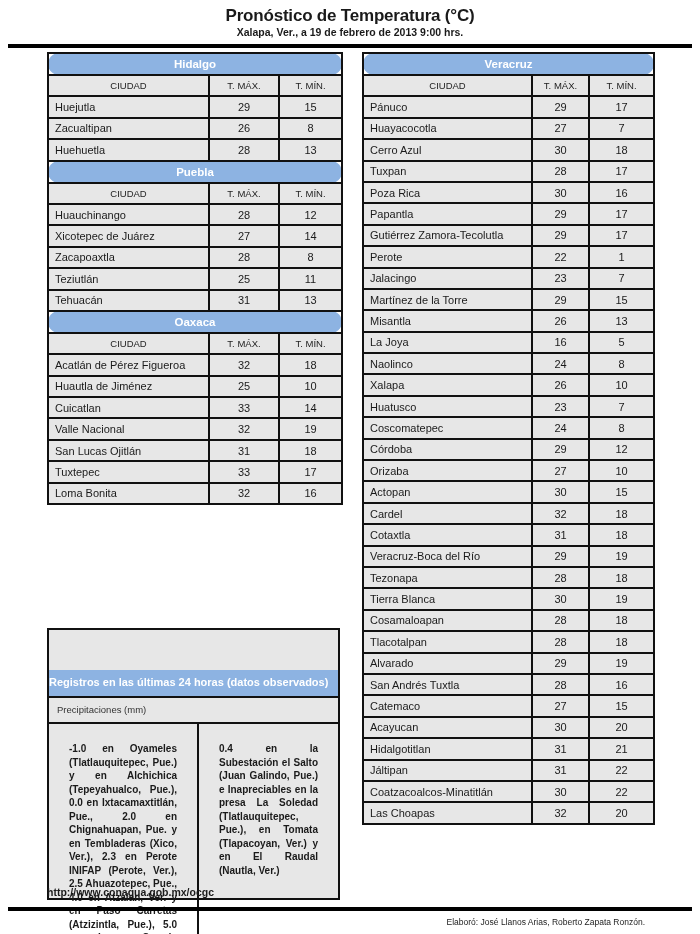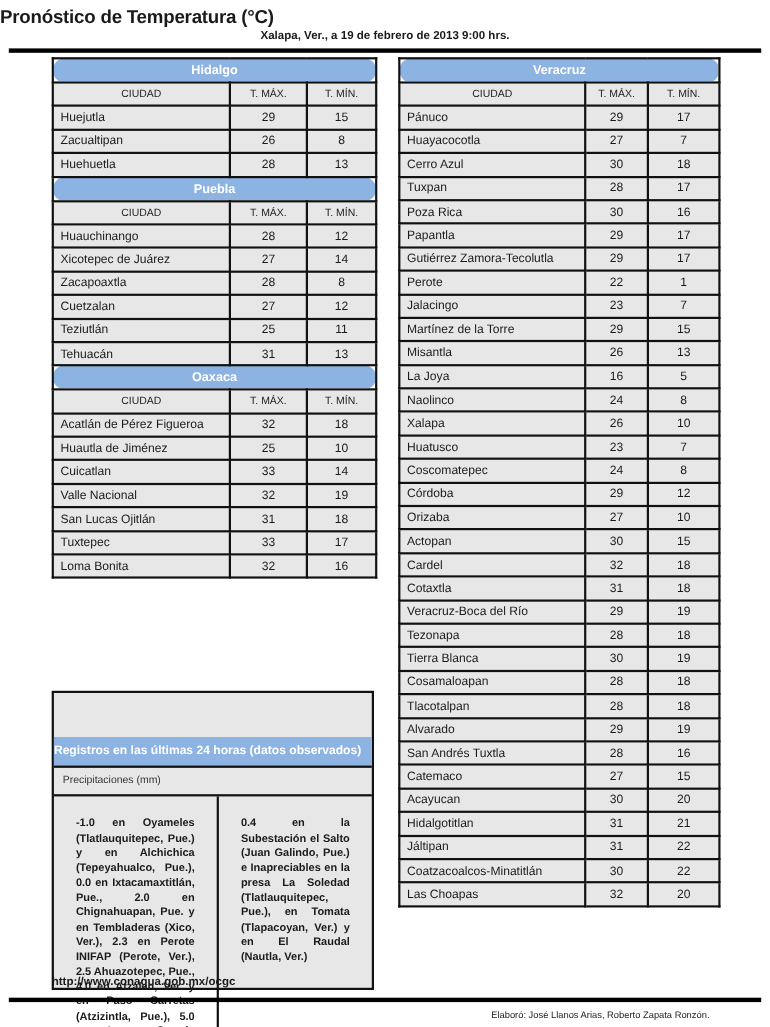--- a/index.html
+++ b/index.html
@@ -1,18 +1,18 @@
 <!DOCTYPE html>
 <html><head>
 <meta charset="utf-8">
 <style>
   html, body { margin:0; padding:0; background:#ffffff; }
   body { width:700px; height:934px; position:relative; overflow:hidden;
          font-family:"Liberation Sans", "DejaVu Sans", sans-serif; color:#1a1a1a; }
-  .title { position:absolute; left:0; width:700px; top:6px; text-align:left;
+  .title { position:absolute; left:0; width:700px; top:6px; text-align:center;
            font-size:17px; font-weight:bold; letter-spacing:-0.2px; }
   .subtitle { position:absolute; left:0; width:700px; top:26px; text-align:center;
               font-size:10.5px; font-weight:bold; }
   .rule { position:absolute; left:8px; width:684px; height:4px; background:#000; }
   .rule.top { top:44px; }
   .rule.bottom { top:907px; }
 
   table.fc { position:absolute; border-collapse:collapse; table-layout:fixed;
              font-size:11px; }
   table.fc td { border:2px solid #111; background:#e7e7e7; height:19.4px;
@@ -93,25 +93,20 @@
       </tr>
       <tr>
         <td>Xicotepec de Juárez</td>
         <td class="num">27</td>
         <td class="num">14</td>
       </tr>
       <tr>
         <td>Zacapoaxtla</td>
         <td class="num">28</td>
         <td class="num">8</td>
-      </tr>
-      <tr>
-        <td>Cuetzalan</td>
-        <td class="num">27</td>
-        <td class="num">12</td>
       </tr>
       <tr>
         <td>Teziutlán</td>
         <td class="num">25</td>
         <td class="num">11</td>
       </tr>
       <tr>
         <td>Tehuacán</td>
         <td class="num">31</td>
         <td class="num">13</td>

